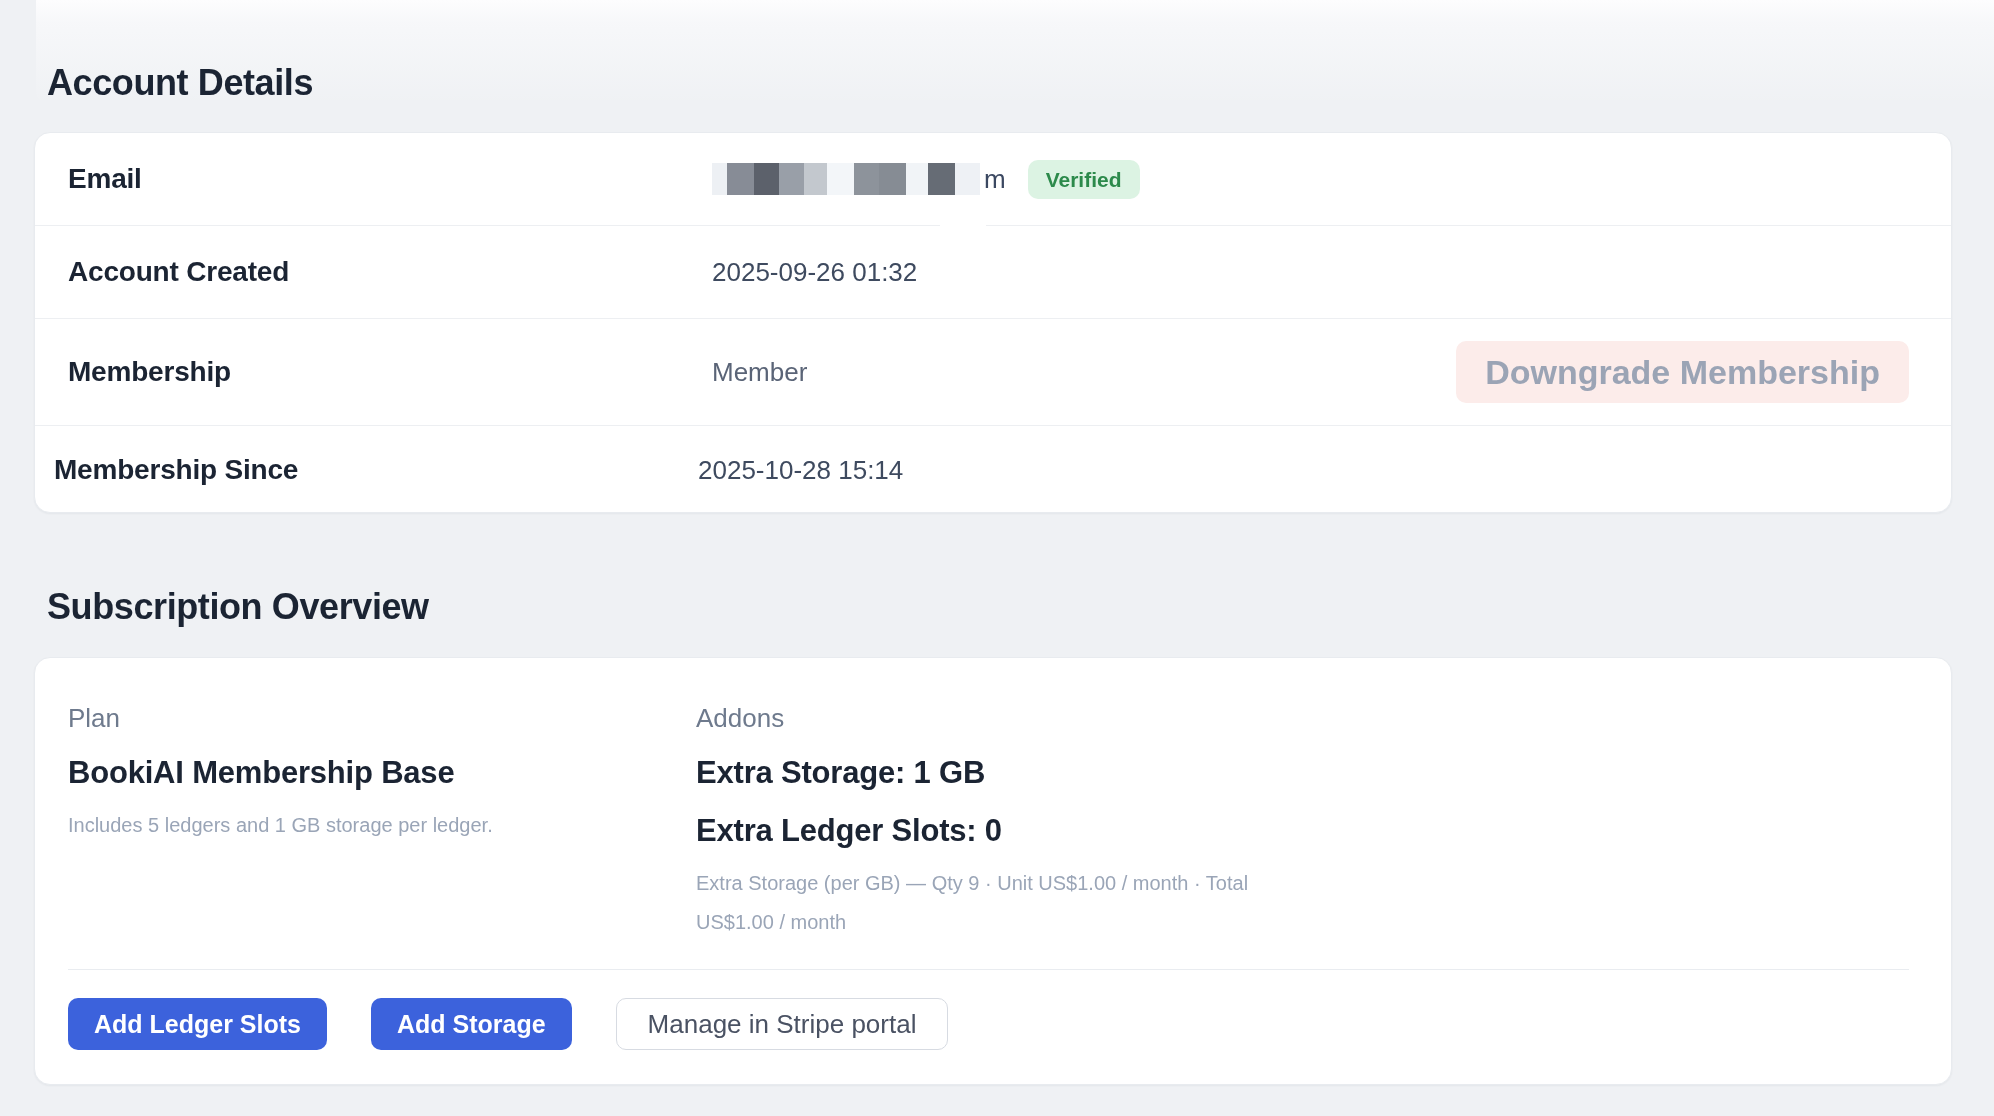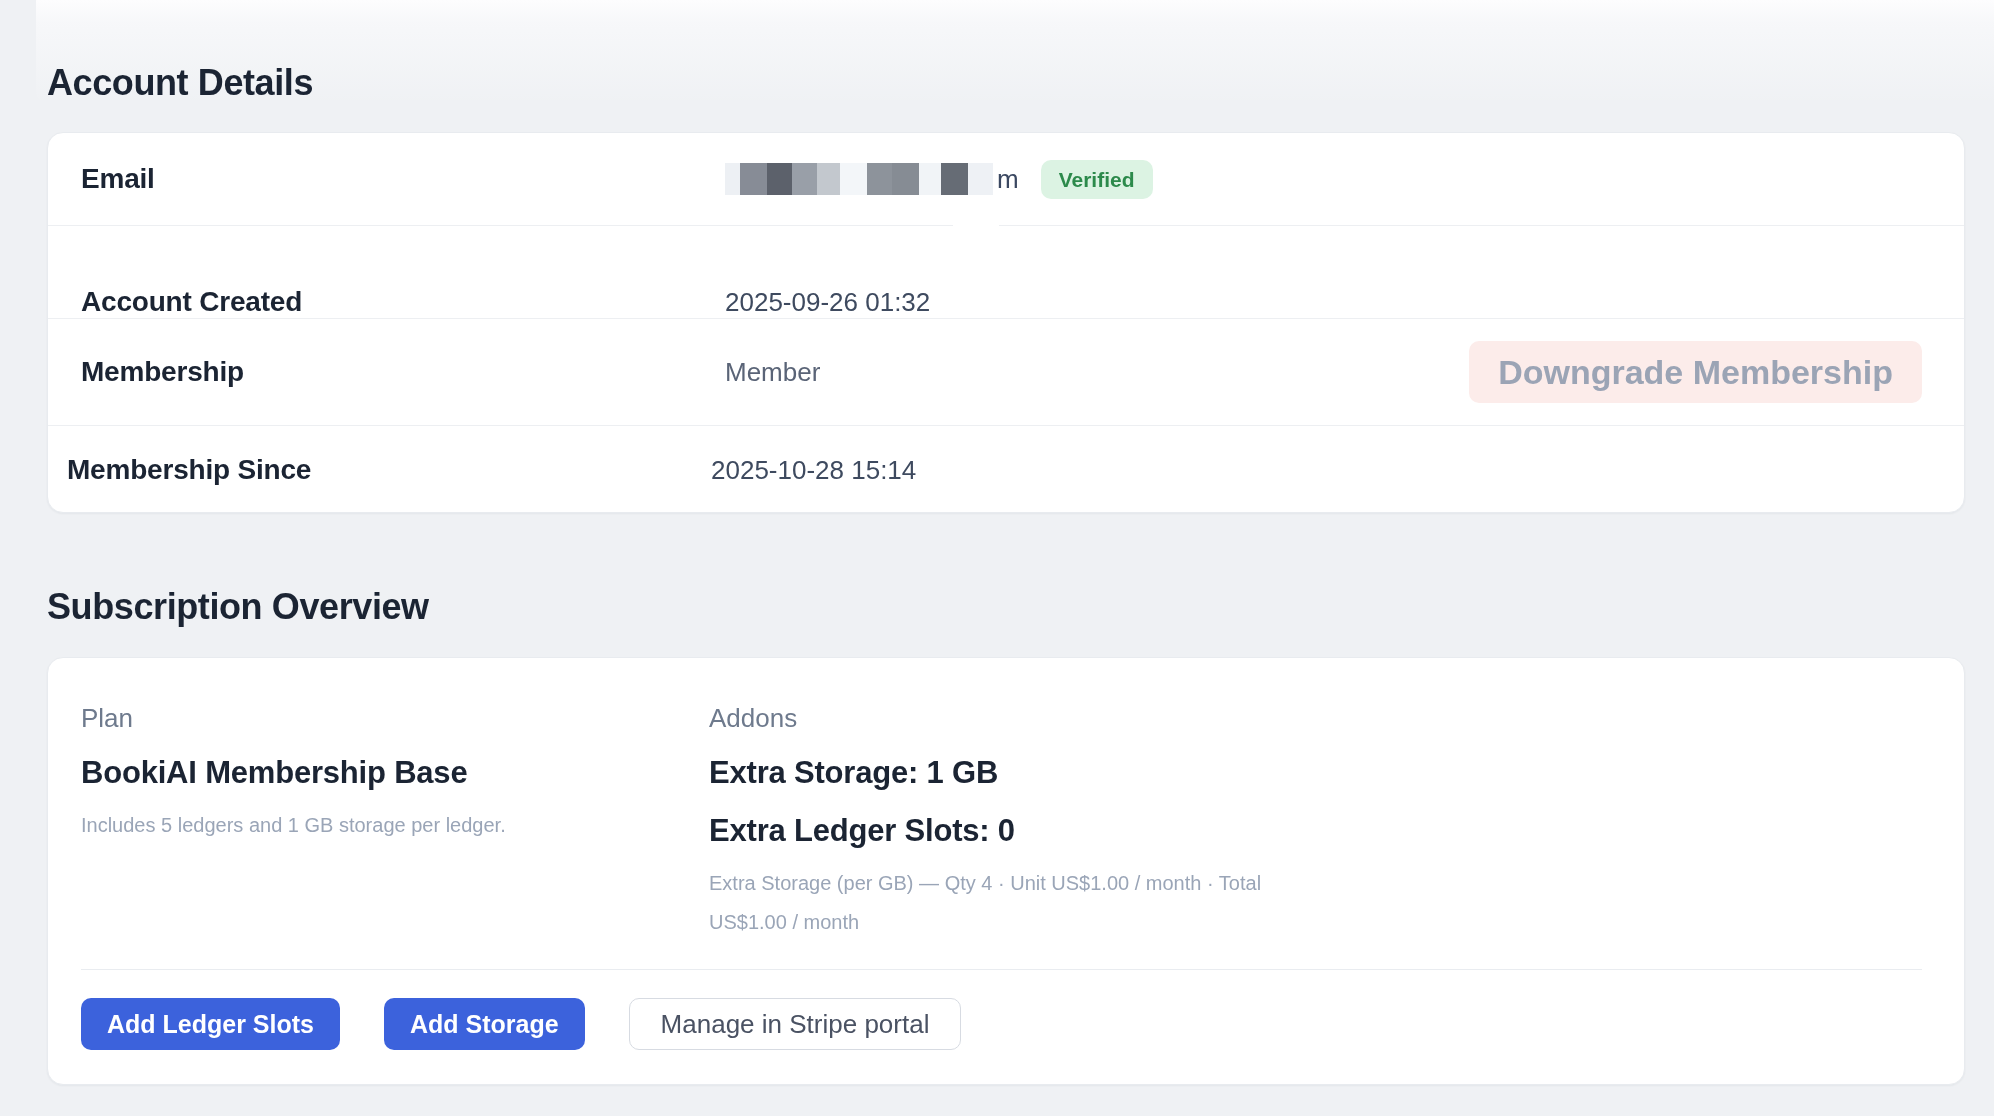--- a/index.html
+++ b/index.html
@@ -19,38 +19,38 @@
     pointer-events:none;
   }
   .section-title {
     position:absolute; left:47px;
     font-size:36px; font-weight:700; letter-spacing:-0.4px; color:#1b2433;
   }
   #title-account { top:62px; }
   #title-subscription { top:586px; }
 
   .card {
-    position:absolute; left:47px; width:1918px;
+    position:absolute; left:34px; width:1918px;
     background:#ffffff;
     border:1px solid #e8ebef;
     border-radius:16px;
     box-shadow:0 1px 2px rgba(20,30,50,0.05);
   }
   #account-card { top:132px; height:381px; }
   #subscription-card { top:657px; height:428px; padding:43px 42px 0 33px; }
 
   
   .acct-row {
     display:flex; align-items:center;
     padding:0 42px 0 33px;
     position:relative;
   }
   .acct-row + .acct-row { border-top:1px solid #edeff2; }
   .acct-row:nth-child(1){ height:92px; z-index:2; }
-  .acct-row:nth-child(2){ height:93px;align-items:flex-end; }
+  .acct-row:nth-child(2){ height:93px; }
   .acct-row:nth-child(3){ height:107px; }
   .acct-row:nth-child(4){ height:89px;padding-left:19px; }
   .acct-label { width:644px; flex:0 0 auto; font-size:28px; font-weight:700; color:#1b2433; letter-spacing:-0.2px; }
   .acct-value { font-size:26px; color:#3e4a5f; }
   .acct-value.muted { color:#5a6477; }
 
   .email-value { display:flex; align-items:center; }
   .redact { display:inline-flex; height:32px; align-items:stretch; }
   .redact span { display:block; height:100%; }
   .email-suffix { font-size:26px; color:#3b4861; margin-left:4px; }
@@ -166,21 +166,21 @@
     <div class="col-plan">
       <div class="col-header">Plan</div>
       <div class="bold-line">BookiAI Membership Base</div>
       <div class="sub-desc">Includes 5 ledgers and 1 GB storage per ledger.</div>
     </div>
 
     <div class="col-addons">
       <div class="col-header">Addons</div>
       <div class="bold-line">Extra Storage: 1 GB</div>
       <div class="bold-line">Extra Ledger Slots: 0</div>
-      <div class="sub-desc addon-detail">Extra Storage (per GB) — Qty 4 · Unit US$1.00 / month · Total US$1.00 / month</div>
+      <div class="sub-desc addon-detail">Extra Storage (per GB) — Qty 9 · Unit US$1.00 / month · Total US$1.00 / month</div>
     </div>
 
 
   </div>
 
   <div class="sub-divider"></div>
 
   <div class="btn-row">
     <button class="btn btn-blue">Add Ledger Slots</button>
     <button class="btn btn-blue">Add Storage</button>

